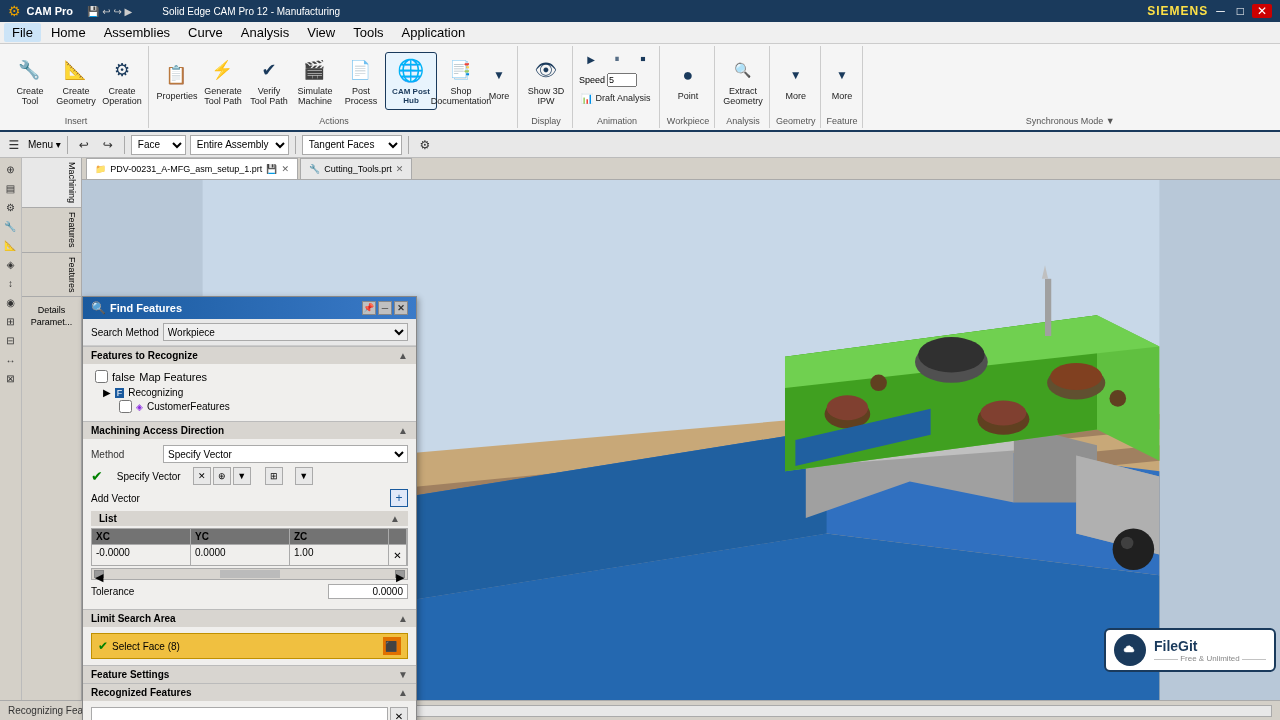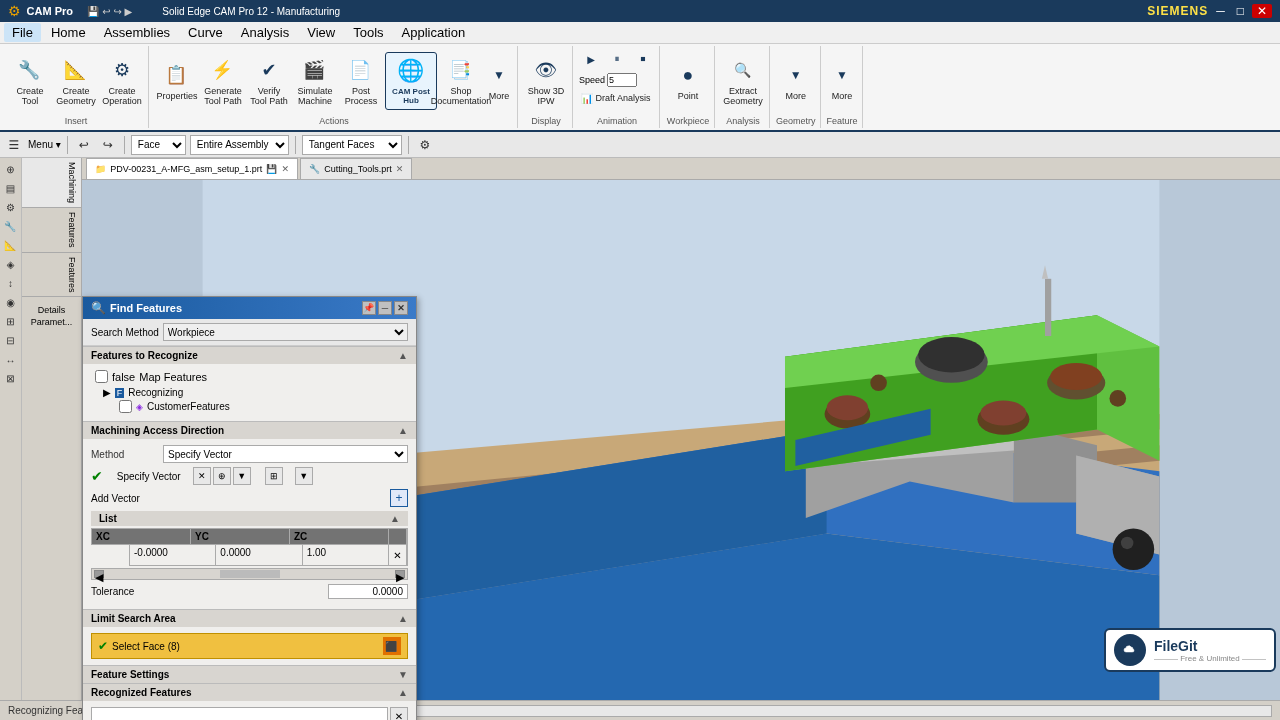--- a/index.html
+++ b/index.html
@@ -271,21 +271,20 @@
       font-size: 10px;
       font-weight: bold;
     }
     .list-header div { padding: 2px 4px; border-right: 1px solid #aaa; }
     .list-row {
       display: grid;
       grid-template-columns: 1fr 1fr 1fr 18px;
       border: 1px solid #aaa;
       border-top: none;
       font-size: 10px;
-      margin-left: 38px;
     }
     .list-row input {
       width: 100%;
       border: none;
       background: transparent;
       font-size: 10px;
       padding: 1px 4px;
       outline: none;
     }
     .list-row div { border-right: 1px solid #aaa; padding: 1px 0; }
@@ -630,20 +629,24 @@
   <div class="ribbon-group">
     <div class="ribbon-buttons">
       <div class="ribbon-btn" style="width:28px;">
         <div class="ribbon-btn-icon" style="font-size:12px;">▼</div>
         <span>More</span>
       </div>
     </div>
     <div class="ribbon-group-label">Feature</div>
   </div>
 
+  <div class="ribbon-group" style="border-right:none; flex:1;">
+    <div class="ribbon-buttons"></div>
+    <div class="ribbon-group-label">Synchronous Mode ▼</div>
+  </div>
 </div>
 
 <div id="toolbar-row">
   <span class="toolbar-btn">☰</span>
   <span style="font-size:10px;">Menu ▾</span>
   <div class="toolbar-separator"></div>
   <span class="toolbar-btn">↩</span>
   <span class="toolbar-btn">↪</span>
   <div class="toolbar-separator"></div>
   <select class="toolbar-select">

